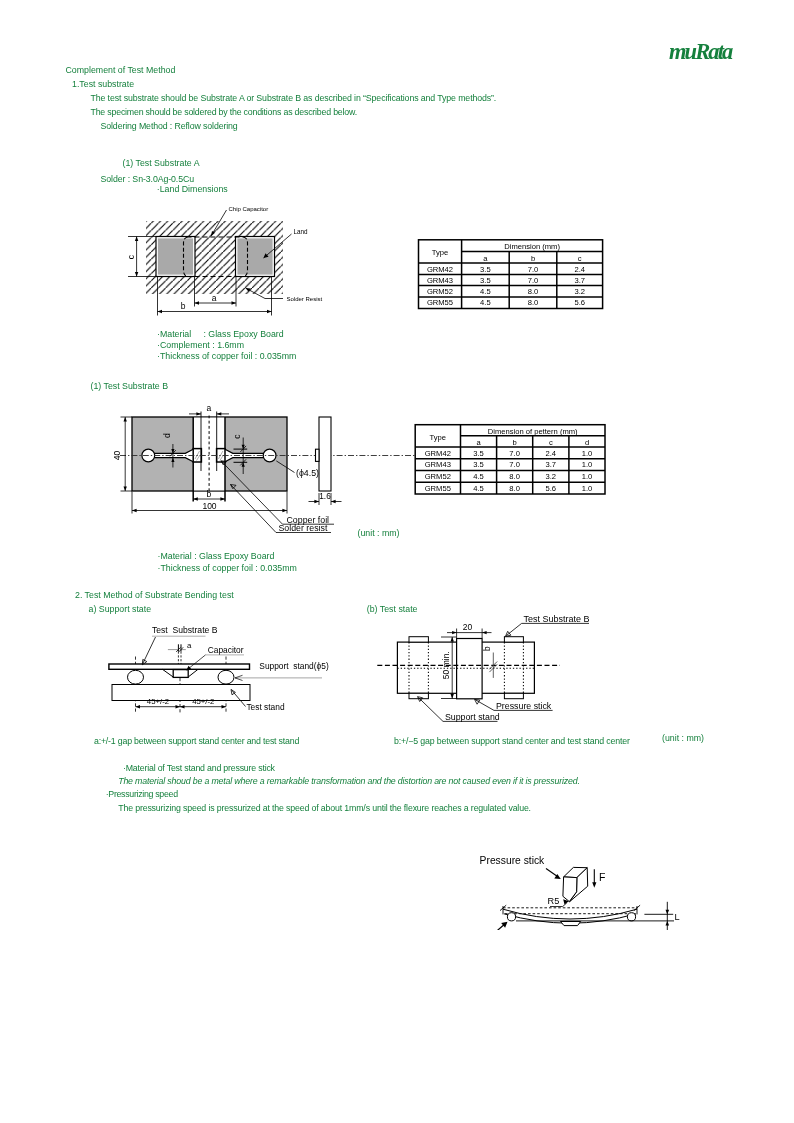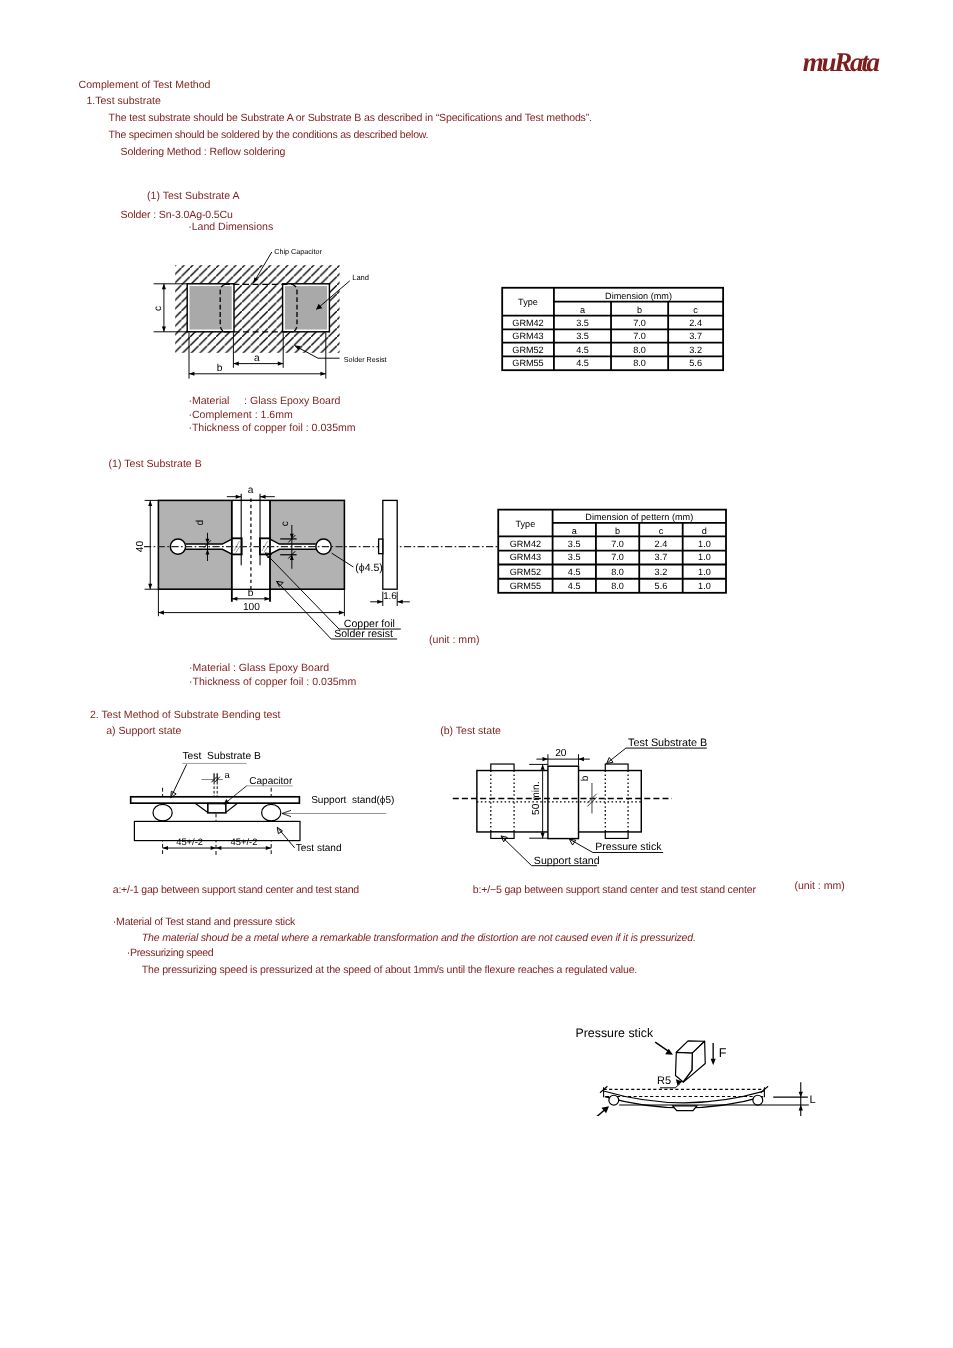--- a/index.html
+++ b/index.html
@@ -1,33 +1,33 @@
 <!DOCTYPE html>
 <html><head>
 <meta charset="utf-8">
 <style>
   html,body{margin:0;padding:0;background:#fff;}
   #page{position:relative;width:794px;height:930px;background:#fff;overflow:hidden;
-        font-family:"Liberation Sans",sans-serif;color:#7f1d1d;}
+        font-family:"Liberation Sans",sans-serif;color:#15803d;}
   .t{position:absolute;white-space:pre;font-size:8.8px;line-height:9px;}
   svg{position:absolute;overflow:visible;}
   svg text{font-family:"Liberation Sans",sans-serif;fill:#000;}
 </style>
 </head>
 <body>
 <div id="page">
 
 <div style="position:absolute;left:669px;top:38.5px;font-family:'Liberation Serif',serif;
      font-weight:bold;font-style:italic;font-size:22.5px;letter-spacing:-1.9px;">muRata</div>
 
 <div class="t" style="left:65.5px;top:66px;">Complement of Test Method</div>
 
 <div class="t" style="left:72px;top:80px;">1.Test substrate</div>
 
-<div class="t" style="left:90.5px;top:94px;letter-spacing:-0.12px;">The test substrate should be Substrate A or Substrate B as described in “Specifications and Test methods”.</div>
+<div class="t" style="left:90.5px;top:94px;letter-spacing:-0.12px;">The test substrate should be Substrate A or Substrate B as described in “Specifications and Type methods”.</div>
 
 <div class="t" style="left:90.5px;top:108px;letter-spacing:-0.2px;">The specimen should be soldered by the conditions as described below.</div>
 
 <div class="t" style="left:100.5px;top:121.5px;letter-spacing:-0.12px;">Soldering Method : Reflow soldering</div>
 
 <div class="t" style="left:100.5px;top:135px;letter-spacing:-0.1px;margin-top:40px;">Solder : Sn-3.0Ag-0.5Cu</div>
 
 <div class="t" style="left:90.5px;top:158.5px;margin-left:32px;">(1) Test Substrate A</div>
 
 <div class="t" style="left:156.8px;top:185px;">·Land Dimensions</div>
@@ -536,21 +536,21 @@
 <path d="M417.5,696.6 l5.2,1.2 l-3,3.7 z"></path>
 </g>
 </svg>
 
 <div class="t" style="left:94px;top:736.5px;letter-spacing:-0.2px;">a:+/-1 gap between support stand center and test stand</div>
 
 <div class="t" style="left:394px;top:736.5px;letter-spacing:-0.15px;">b:+/−5 gap between support stand center and test stand center</div>
 
 <div class="t" style="left:662px;top:734px;">(unit : mm)</div>
 
-<div class="t" style="left:94px;top:763.5px;letter-spacing:-0.2px;">·Material of Test stand and pressure stick</div>
+<div class="t" style="left:123px;top:763.5px;letter-spacing:-0.2px;">·Material of Test stand and pressure stick</div>
 
 <div class="t" style="left:118.2px;top:776.5px;letter-spacing:-0.17px;font-style:italic;">The material shoud be a metal where a remarkable transformation and the distortion are not caused even if it is pressurized.</div>
 
 <div class="t" style="left:105.7px;top:790px;letter-spacing:-0.3px;">·Pressurizing speed</div>
 
 <div class="t" style="left:118.2px;top:803.5px;letter-spacing:-0.16px;">The pressurizing speed is pressurized at the speed of about 1mm/s until the flexure reaches a regulated value.</div>
 
 <svg id="fig3D" style="left:455px;top:852px;" width="235" height="105" viewBox="455 852 235 105">
 
 <text x="479.6" y="864.3" font-size="10.3">Pressure stick</text>

